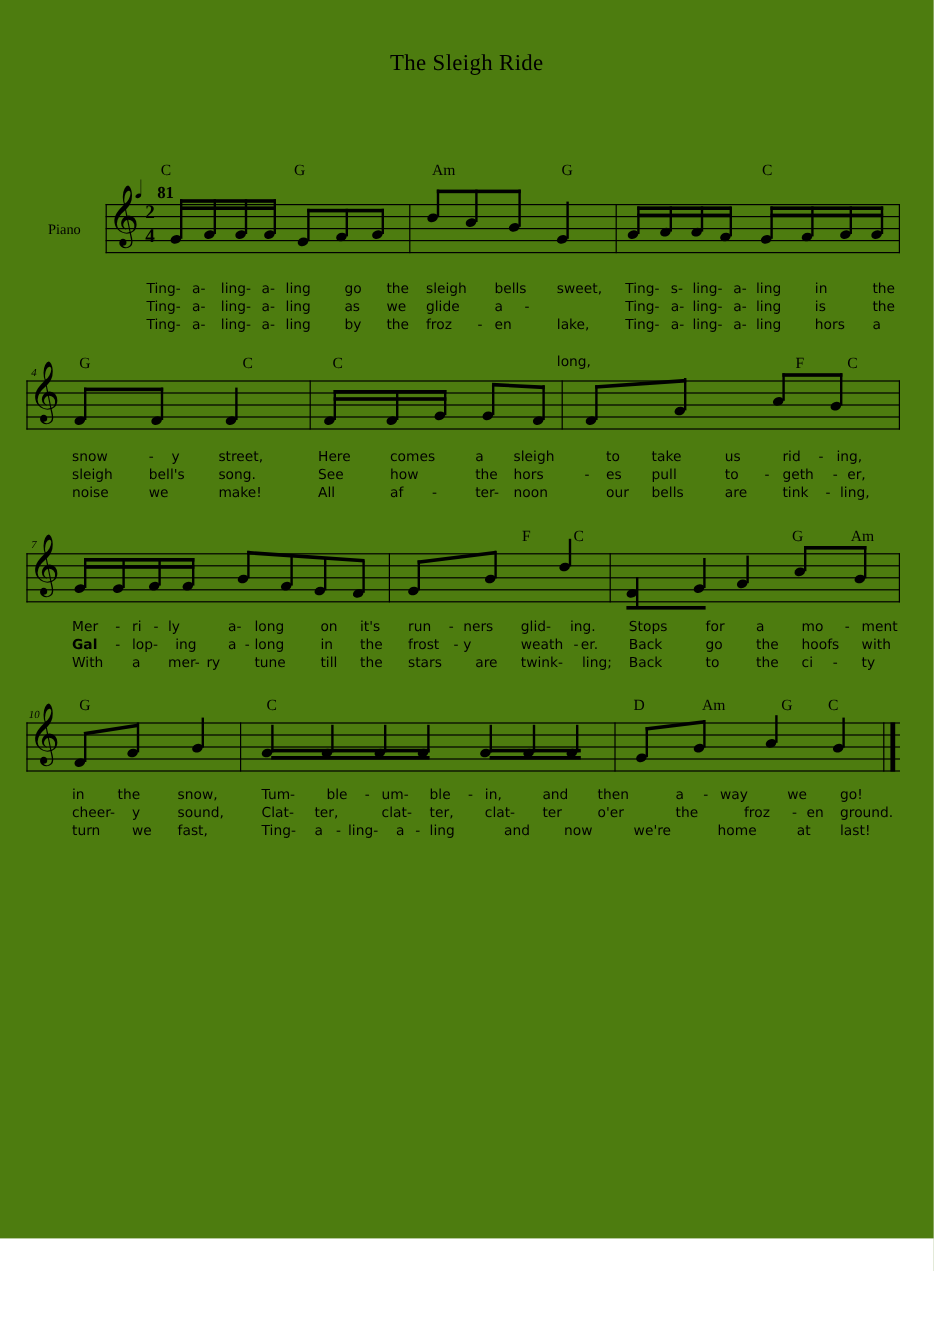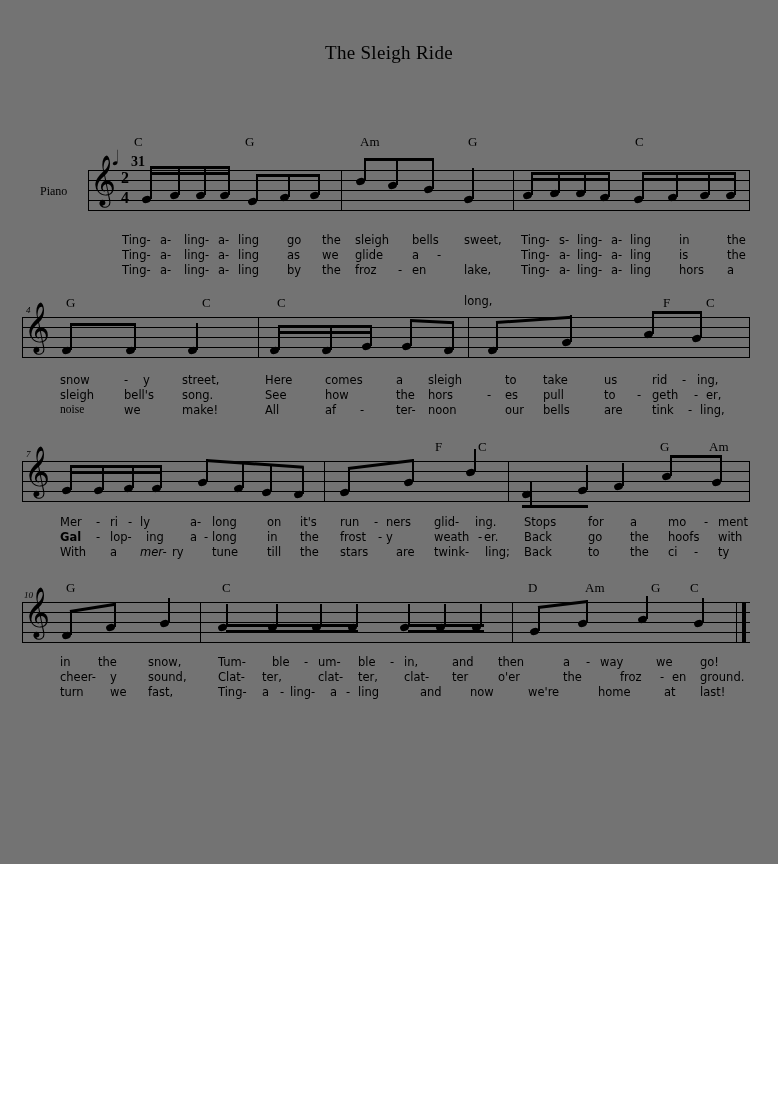--- a/index.html
+++ b/index.html
@@ -12,22 +12,22 @@
     height: 1100px;
     position: relative;
     font-family: "Liberation Serif", serif;
     color: #000000;
     overflow: hidden;
   }
   .page {
     position: absolute;
     left: 0; top: 0;
     width: 778px;
-    height: 864px;
-    background: #737373;
+    height: 1032px;
+    background: #4d7c0f;
   }
   .title {
     position: absolute;
     top: 42px;
     left: 0;
     width: 778px;
     text-align: center;
     font-size: 19px;
     font-family: "Liberation Serif", serif;
     letter-spacing: 0.3px;
@@ -232,21 +232,21 @@
       <div class="beam" style="left:554px; top:8px; width:94px;"></div>
     </div>
 
     <div class="chord" style="left:134px; top:-36px;">C</div>
     <div class="chord" style="left:245px; top:-36px;">G</div>
     <div class="chord" style="left:360px; top:-36px;">Am</div>
     <div class="chord" style="left:468px; top:-36px;">G</div>
     <div class="chord" style="left:635px; top:-36px;">C</div>
 
     <div class="tempo-note" style="left:112px; top:-22px;">𝅘𝅥</div>
-    <div class="tempo" style="left:131px; top:-16px;">31</div>
+    <div class="tempo" style="left:131px; top:-16px;">81</div>
   </div>
 
   <div class="lyric-block" style="top:233px;">
     <div class="lyric-line">
       <span class="lyric-syll" style="left:122px;">Ting-</span>
       <span class="lyric-syll" style="left:160px;">a-</span>
       <span class="lyric-syll" style="left:184px;">ling-</span>
       <span class="lyric-syll" style="left:218px;">a-</span>
       <span class="lyric-syll" style="left:238px;">ling</span>
       <span class="lyric-syll" style="left:287px;">go</span>
@@ -390,21 +390,21 @@
       <span class="lyric-syll" style="left:487px;">-</span>
       <span class="lyric-syll" style="left:505px;">es</span>
       <span class="lyric-syll" style="left:543px;">pull</span>
       <span class="lyric-syll" style="left:604px;">to</span>
       <span class="lyric-syll" style="left:637px;">-</span>
       <span class="lyric-syll" style="left:652px;">geth</span>
       <span class="lyric-syll" style="left:694px;">-</span>
       <span class="lyric-syll" style="left:706px;">er,</span>
     </div>
     <div class="lyric-line">
-      <span class="lyric-syll" style="left:60px;font-family:Liberation Serif, serif;">noise</span>
+      <span class="lyric-syll" style="left:60px;">noise</span>
       <span class="lyric-syll" style="left:124px;">we</span>
       <span class="lyric-syll" style="left:182px;">make!</span>
       <span class="lyric-syll" style="left:265px;">All</span>
       <span class="lyric-syll" style="left:325px;">af</span>
       <span class="lyric-syll" style="left:360px;">-</span>
       <span class="lyric-syll" style="left:396px;">ter-</span>
       <span class="lyric-syll" style="left:428px;">noon</span>
       <span class="lyric-syll" style="left:505px;">our</span>
       <span class="lyric-syll" style="left:543px;">bells</span>
       <span class="lyric-syll" style="left:604px;">are</span>
@@ -521,21 +521,21 @@
       <span class="lyric-syll" style="left:484px;">er.</span>
       <span class="lyric-syll" style="left:524px;">Back</span>
       <span class="lyric-syll" style="left:588px;">go</span>
       <span class="lyric-syll" style="left:630px;">the</span>
       <span class="lyric-syll" style="left:668px;">hoofs</span>
       <span class="lyric-syll" style="left:718px;">with</span>
     </div>
     <div class="lyric-line">
       <span class="lyric-syll" style="left:60px;">With</span>
       <span class="lyric-syll" style="left:110px;">a</span>
-      <span class="lyric-syll" style="left:140px;font-style:italic;">mer-</span>
+      <span class="lyric-syll" style="left:140px;">mer-</span>
       <span class="lyric-syll" style="left:172px;">ry</span>
       <span class="lyric-syll" style="left:212px;">tune</span>
       <span class="lyric-syll" style="left:267px;">till</span>
       <span class="lyric-syll" style="left:300px;">the</span>
       <span class="lyric-syll" style="left:340px;">stars</span>
       <span class="lyric-syll" style="left:396px;">are</span>
       <span class="lyric-syll" style="left:434px;">twink-</span>
       <span class="lyric-syll" style="left:485px;">ling;</span>
       <span class="lyric-syll" style="left:524px;">Back</span>
       <span class="lyric-syll" style="left:588px;">to</span>

